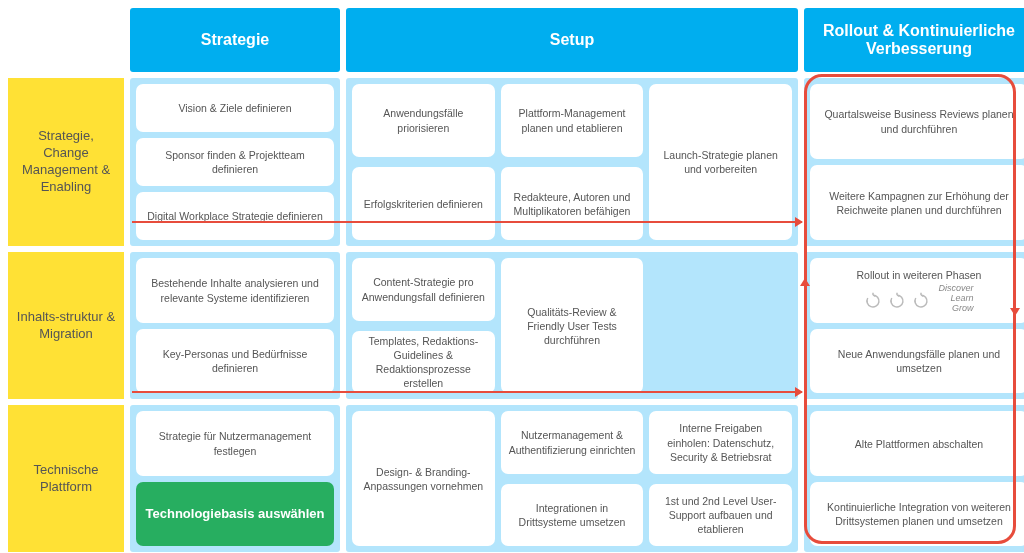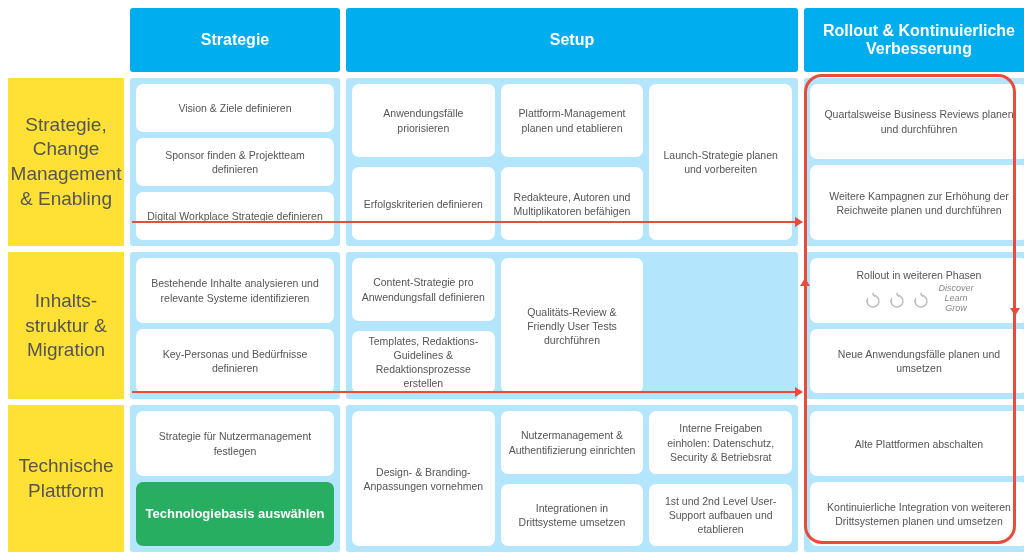--- a/index.html
+++ b/index.html
@@ -1,28 +1,28 @@
 <!DOCTYPE html>
 <html><head>
 <meta charset="utf-8">
 <style>
 *{box-sizing:border-box;margin:0;padding:0}
 body{font-family:-apple-system,BlinkMacSystemFont,"Segoe UI",Arial,sans-serif;background:#fff;padding:8px;font-size:11px;color:#333}
 .matrix{display:grid;grid-template-columns:116px 210px 452px 230px;gap:6px;position:relative}
 .colhdr{background:#00aeef;color:#fff;font-weight:700;text-align:center;padding:14px 6px;font-size:16px;display:flex;align-items:center;justify-content:center;border-radius:3px}
-.rowhdr{background:#ffe135;color:#555;text-align:center;padding:10px 8px;display:flex;align-items:center;justify-content:center;font-size:19px;line-height:1.3}
+.rowhdr{background:#ffe135;color:#555;text-align:center;padding:10px 8px;display:flex;align-items:center;justify-content:center;font-size:13px;line-height:1.3}
 .cellbox{background:#b3e5fc;padding:6px;border-radius:3px;display:flex;flex-direction:column;gap:6px}
 .cellgrid3{display:grid;grid-template-columns:1fr 1fr 1fr;gap:6px}
 .cellcol{display:flex;flex-direction:column;gap:10px}
 .card{background:#fff;border-radius:7px;padding:10px 8px;text-align:center;font-size:10.5px;line-height:1.35;color:#555;display:flex;align-items:center;justify-content:center;flex-direction:column;min-height:48px}
 .card-green{background:#27ae60;color:#fff;font-weight:700;font-size:13px}
 .blank{background:transparent}
 .cycle-icons{display:flex;gap:6px;justify-content:center;margin-top:4px}
 .cycle-icons svg{width:18px;height:18px}
-.cycle-txt{font-style:italic;font-size:9px;color:#888;line-height:1.1;text-align:center}
+.cycle-txt{font-style:italic;font-size:9px;color:#888;line-height:1.1;text-align:right}
 .cycle-row{display:flex;align-items:center;gap:8px;justify-content:center;margin-top:2px}
 .arrow-h{position:absolute;height:2px;background:#e74c3c;z-index:5}
 .arrow-h::after{content:"";position:absolute;right:-1px;top:-4px;border-left:8px solid #e74c3c;border-top:5px solid transparent;border-bottom:5px solid transparent}
 .loop{position:absolute;border:3px solid #e74c3c;border-radius:18px;z-index:4;pointer-events:none}
 .tri{position:absolute;width:0;height:0;z-index:6}
 .tri-up{border-left:5px solid transparent;border-right:5px solid transparent;border-bottom:8px solid #e74c3c}
 .tri-dn{border-left:5px solid transparent;border-right:5px solid transparent;border-top:8px solid #e74c3c}
 </style>
 </head>
 <body>

